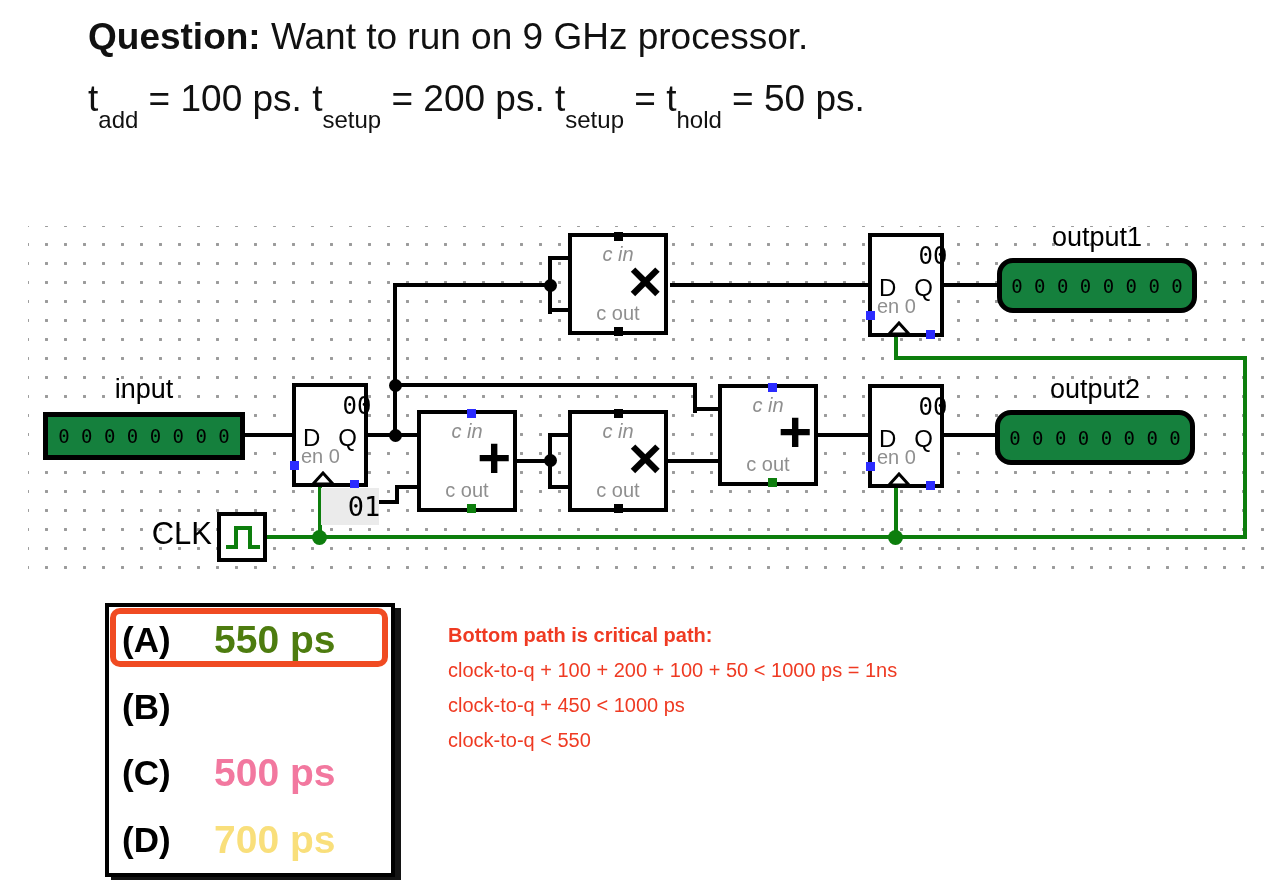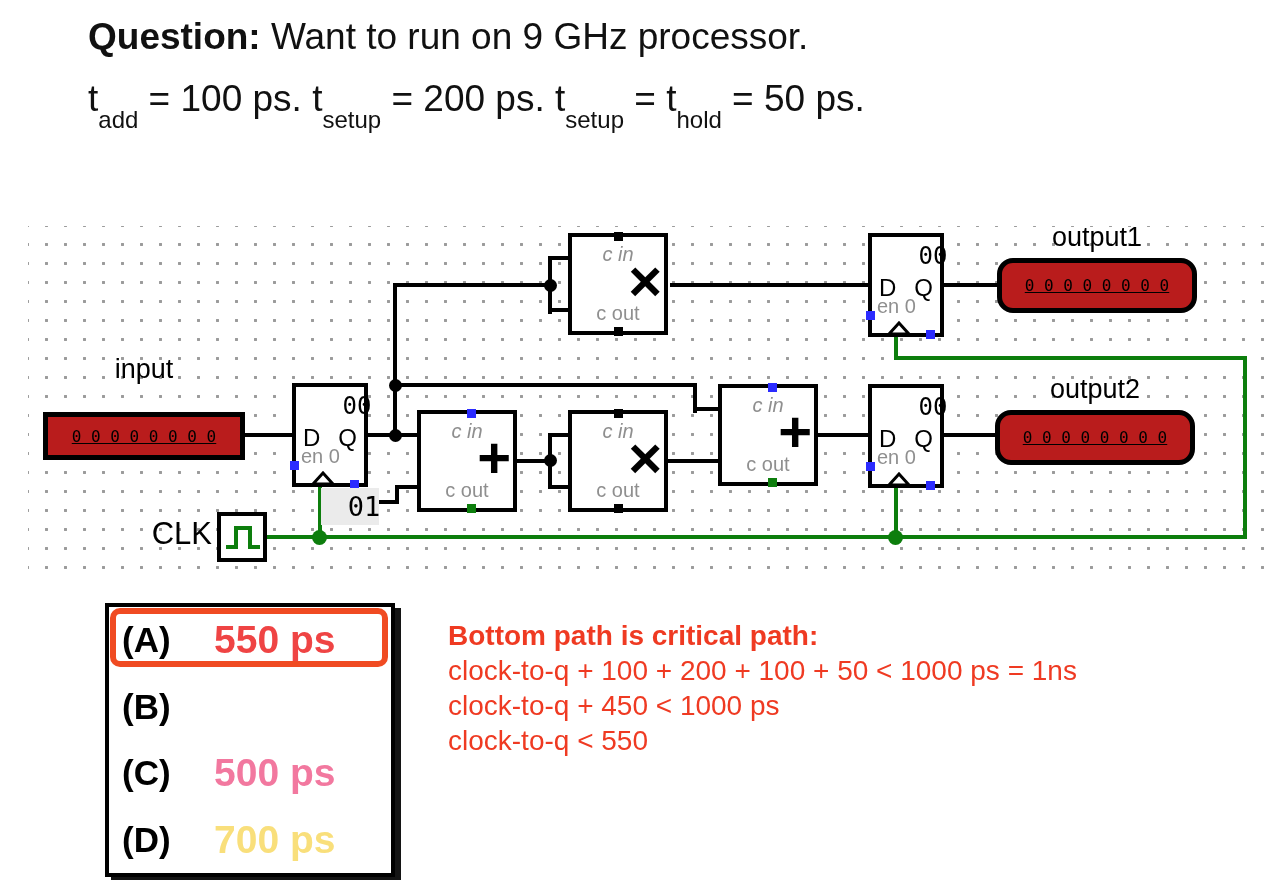--- a/index.html
+++ b/index.html
@@ -17,23 +17,23 @@
           background-image:radial-gradient(circle, #9b9b9b 1.4px, transparent 1.6px);
           background-size:19px 19px; background-position:9px 9px; }
 
   .wire  { position:absolute; background:#000; }
   .gwire { position:absolute; background:#0d7e0d; }
   .jdot  { position:absolute; width:13px; height:13px; border-radius:50%; background:#000; }
   .gjdot { position:absolute; width:15px; height:15px; border-radius:50%; background:#0d7e0d; }
 
   .clabel { position:absolute; font-size:27px; color:#000; text-align:center; }
 
-  .pin { position:absolute; background:#b91c1c; border:5px solid #000; display:flex;
+  .pin { position:absolute; background:#15803d; border:5px solid #000; display:flex;
          align-items:center; justify-content:center;
-         font-family:"DejaVu Sans Mono", monospace; font-size:16px; color:#000; white-space:pre;text-decoration:underline; }
+         font-family:"DejaVu Sans Mono", monospace; font-size:19px; color:#000; white-space:pre; }
   .pin.rounded { border-radius:16px; }
 
   .alu { position:absolute; width:100px; height:102px; border:4px solid #000; background:#fff; }
   .alu .cin  { position:absolute; top:6px;  left:0; width:100%; text-align:center; font-size:20px; color:#8f8f8f;font-style:italic; }
   .alu .cout { position:absolute; bottom:6px; left:0; width:100%; text-align:center; font-size:20px; color:#8f8f8f; }
   .alu .op   { position:absolute; right:2px; top:50%; transform:translateY(-56%);
                font-size:58px; font-weight:700; line-height:1; color:#000; }
   .stub   { position:absolute; left:50%; margin-left:-4px; width:9px; height:9px; background:#000; }
   .stub.t { top:-5px; } .stub.b { bottom:-5px; }
   .bsq { position:absolute; width:9px; height:9px; background:#2b2bff; }
@@ -57,41 +57,41 @@
              display:flex; align-items:center; justify-content:center;
              font-family:"DejaVu Sans Mono", monospace; font-size:27px; color:#000;padding-left:28px; }
 
   
   .ansbox { position:absolute; left:105px; top:603px; width:290px; height:274px;
             border:4px solid #000; background:#fff; box-shadow:6px 5px 0 #141414;
             display:flex; flex-direction:column; }
   .ans-row { flex:1; display:flex; align-items:center; padding-left:13px; }
   .ans-letter { font-size:35px; font-weight:700; color:#000; width:78px; }
   .ans-value  { font-size:39px; font-weight:700; margin-left:14px; white-space:nowrap; }
-  .val-a { color:#ef4444; } .val-b { color:#4e7a1e; } .val-c { color:#f2789f; } .val-d { color:#f9df7b; }
+  .val-a { color:#4d7c0f; } .val-b { color:#4e7a1e; } .val-c { color:#f2789f; } .val-d { color:#f9df7b; }
   .hilite { position:absolute; left:110px; top:608px; width:278px; height:59px;
             border:6px solid #f04b22; border-radius:10px; background:transparent; }
 
   
-  .expl { position:absolute; left:448px; top:618px; color:#ef3a22; font-size:28px; line-height:35px; white-space:nowrap; }
+  .expl { position:absolute; left:448px; top:618px; color:#ef3a22; font-size:20px; line-height:35px; white-space:nowrap; }
   .expl .ehead { font-weight:700; }
 </style>
 </head>
 <body>
 
 <div id="page">
 
   <div class="hline" style="top:16px"><b>Question:</b><span>  Want to run on 9 GHz processor.</span></div>
 
   <div class="hline" style="top:78px"><span>t</span><sub class="tsub">add</sub><span> = 100 ps.  </span><span>t</span><sub class="tsub">setup</sub><span> = 200 ps.  </span><span>t</span><sub class="tsub">setup</sub><span> = t</span><sub class="tsub">hold</sub><span> = 50 ps.</span></div>
 
 
   <div class="grid"></div>
 
-  <div class="clabel" style="left:43px;top:354px;width:202px">input</div>
+  <div class="clabel" style="left:43px;top:374px;width:202px">input</div>
   <div class="clabel" style="left:997px;top:222px;width:200px">output1</div>
   <div class="clabel" style="left:995px;top:374px;width:200px">output2</div>
 
   <div class="pin" style="left:43px;top:412px;width:202px;height:48px">0 0 0 0 0 0 0 0</div>
   <div class="pin rounded" style="left:997px;top:258px;width:200px;height:55px">0 0 0 0 0 0 0 0</div>
   <div class="pin rounded" style="left:995px;top:410px;width:200px;height:55px">0 0 0 0 0 0 0 0</div>
 
   <div class="wire" style="left:245px;top:433px;width:47px;height:4px"></div>
   <div class="wire" style="left:368px;top:433px;width:49px;height:4px"></div>
   <div class="wire" style="left:393px;top:283px;width:4px;height:156px"></div>

